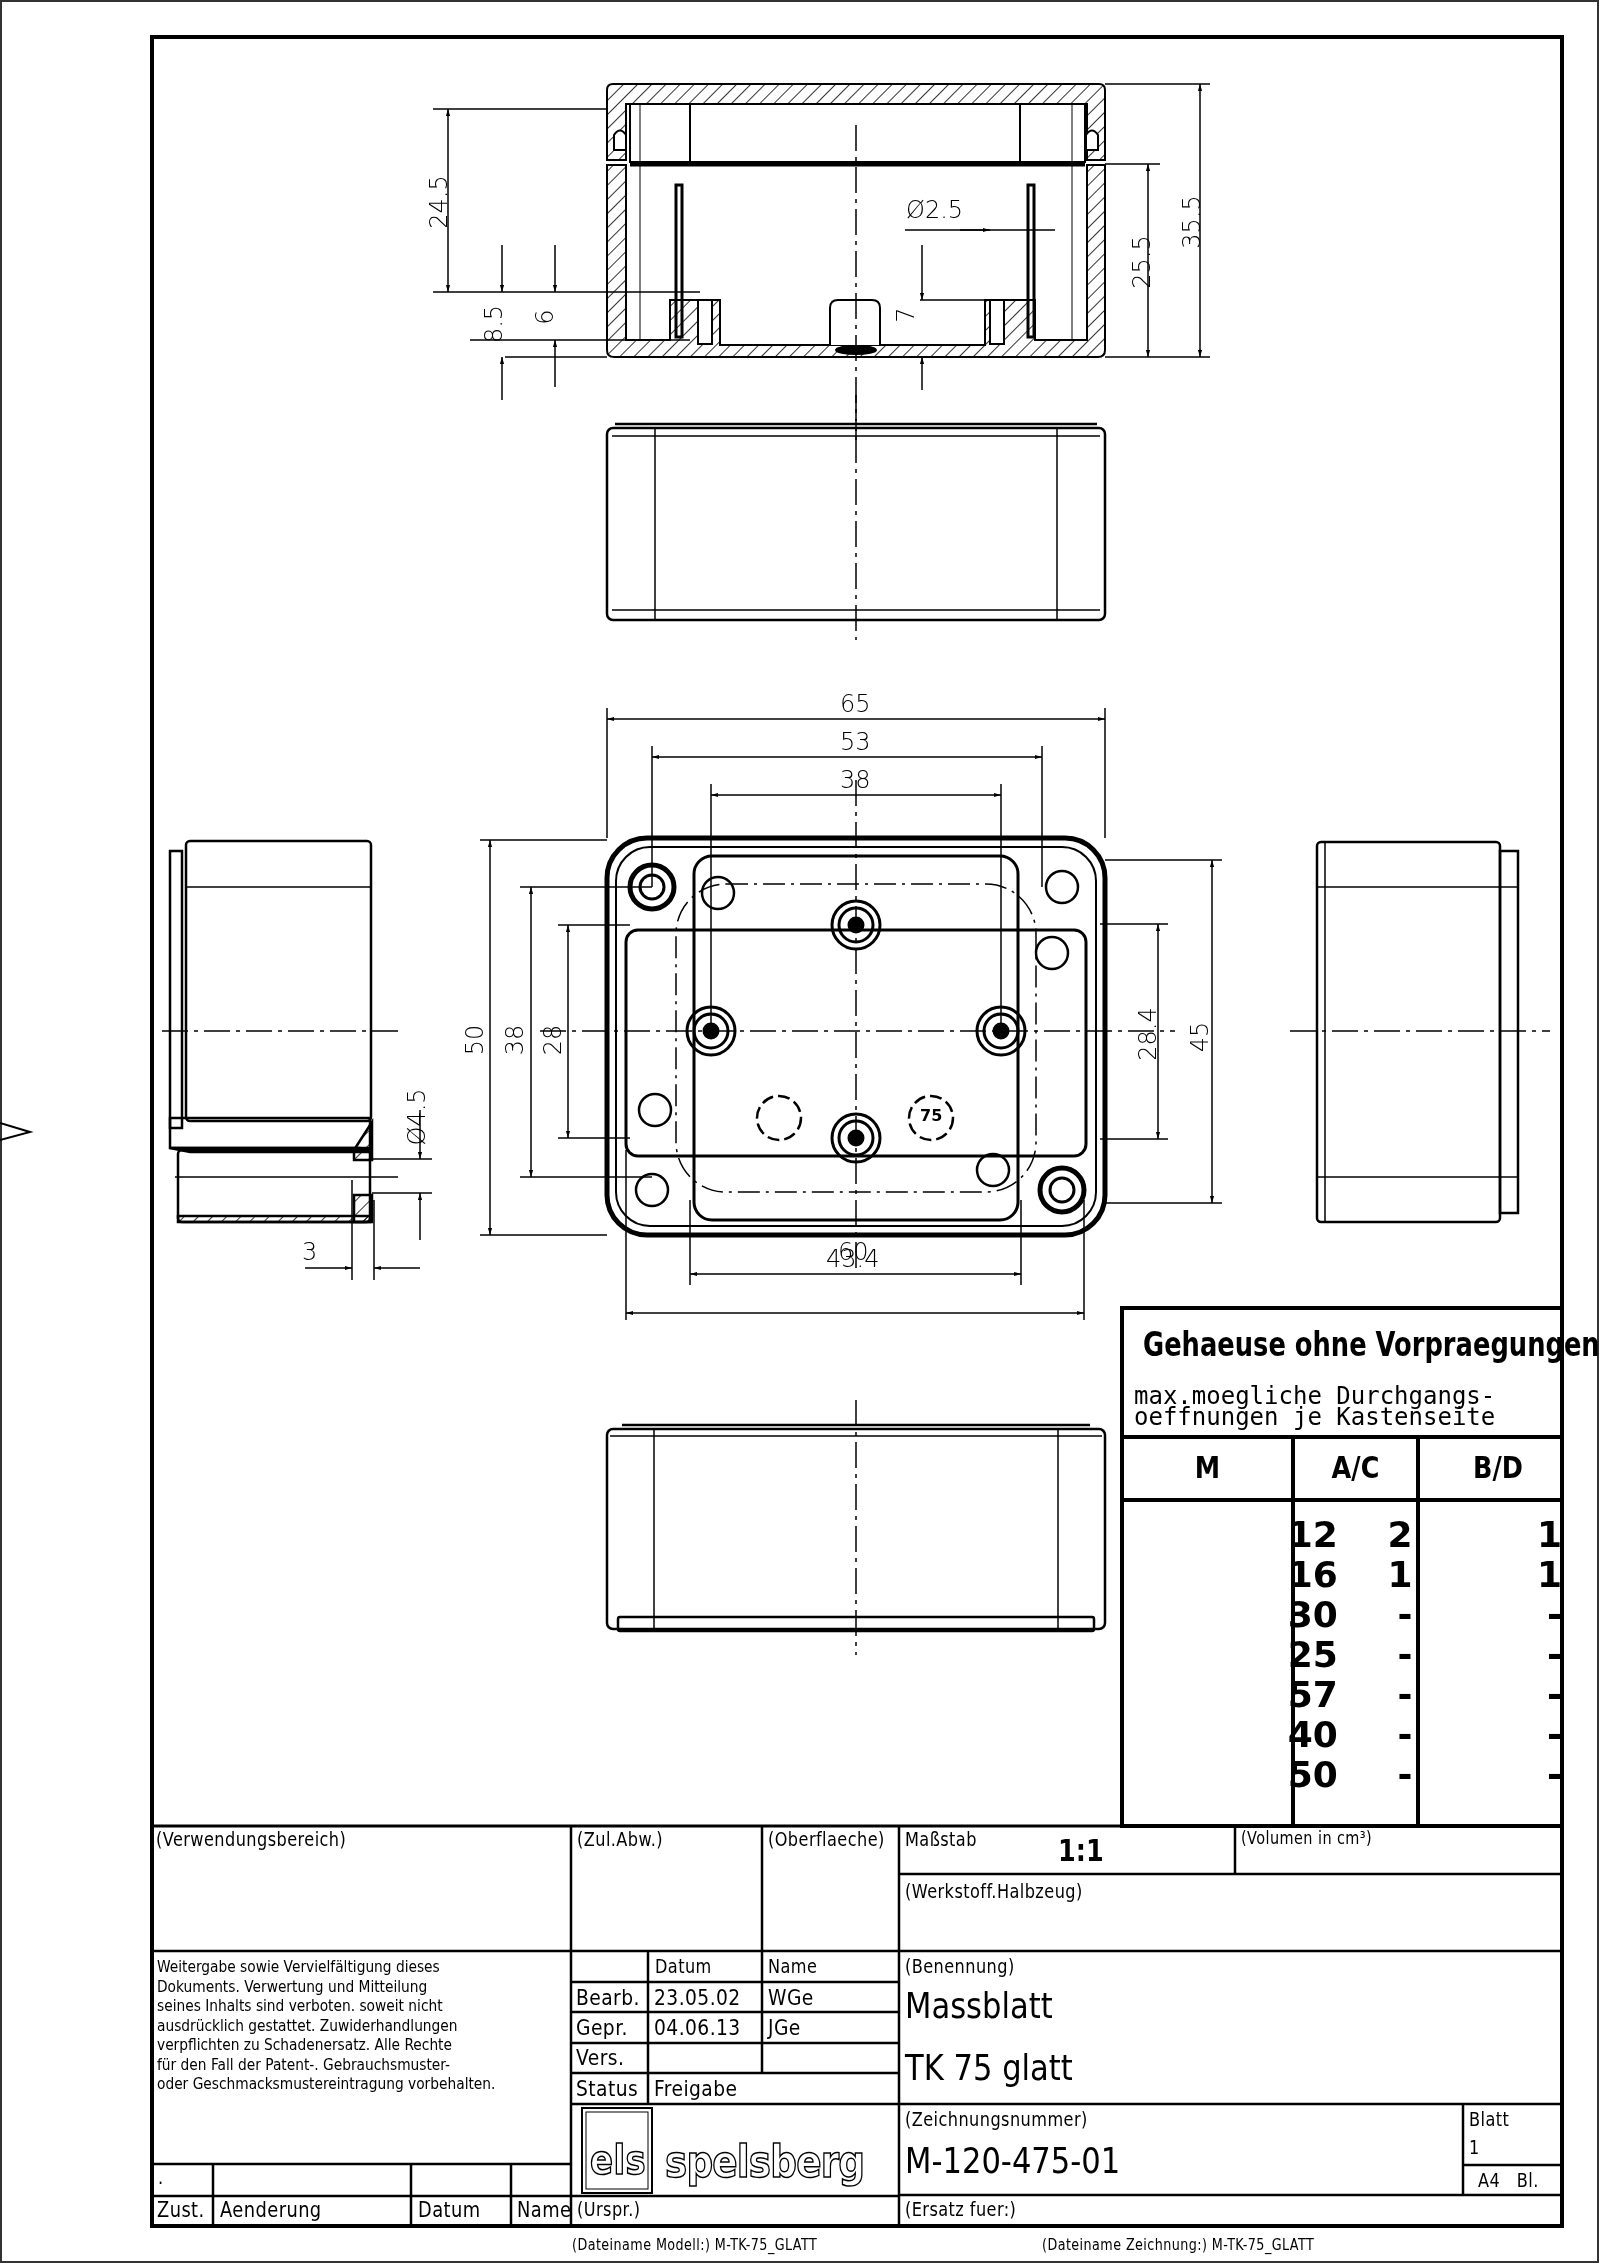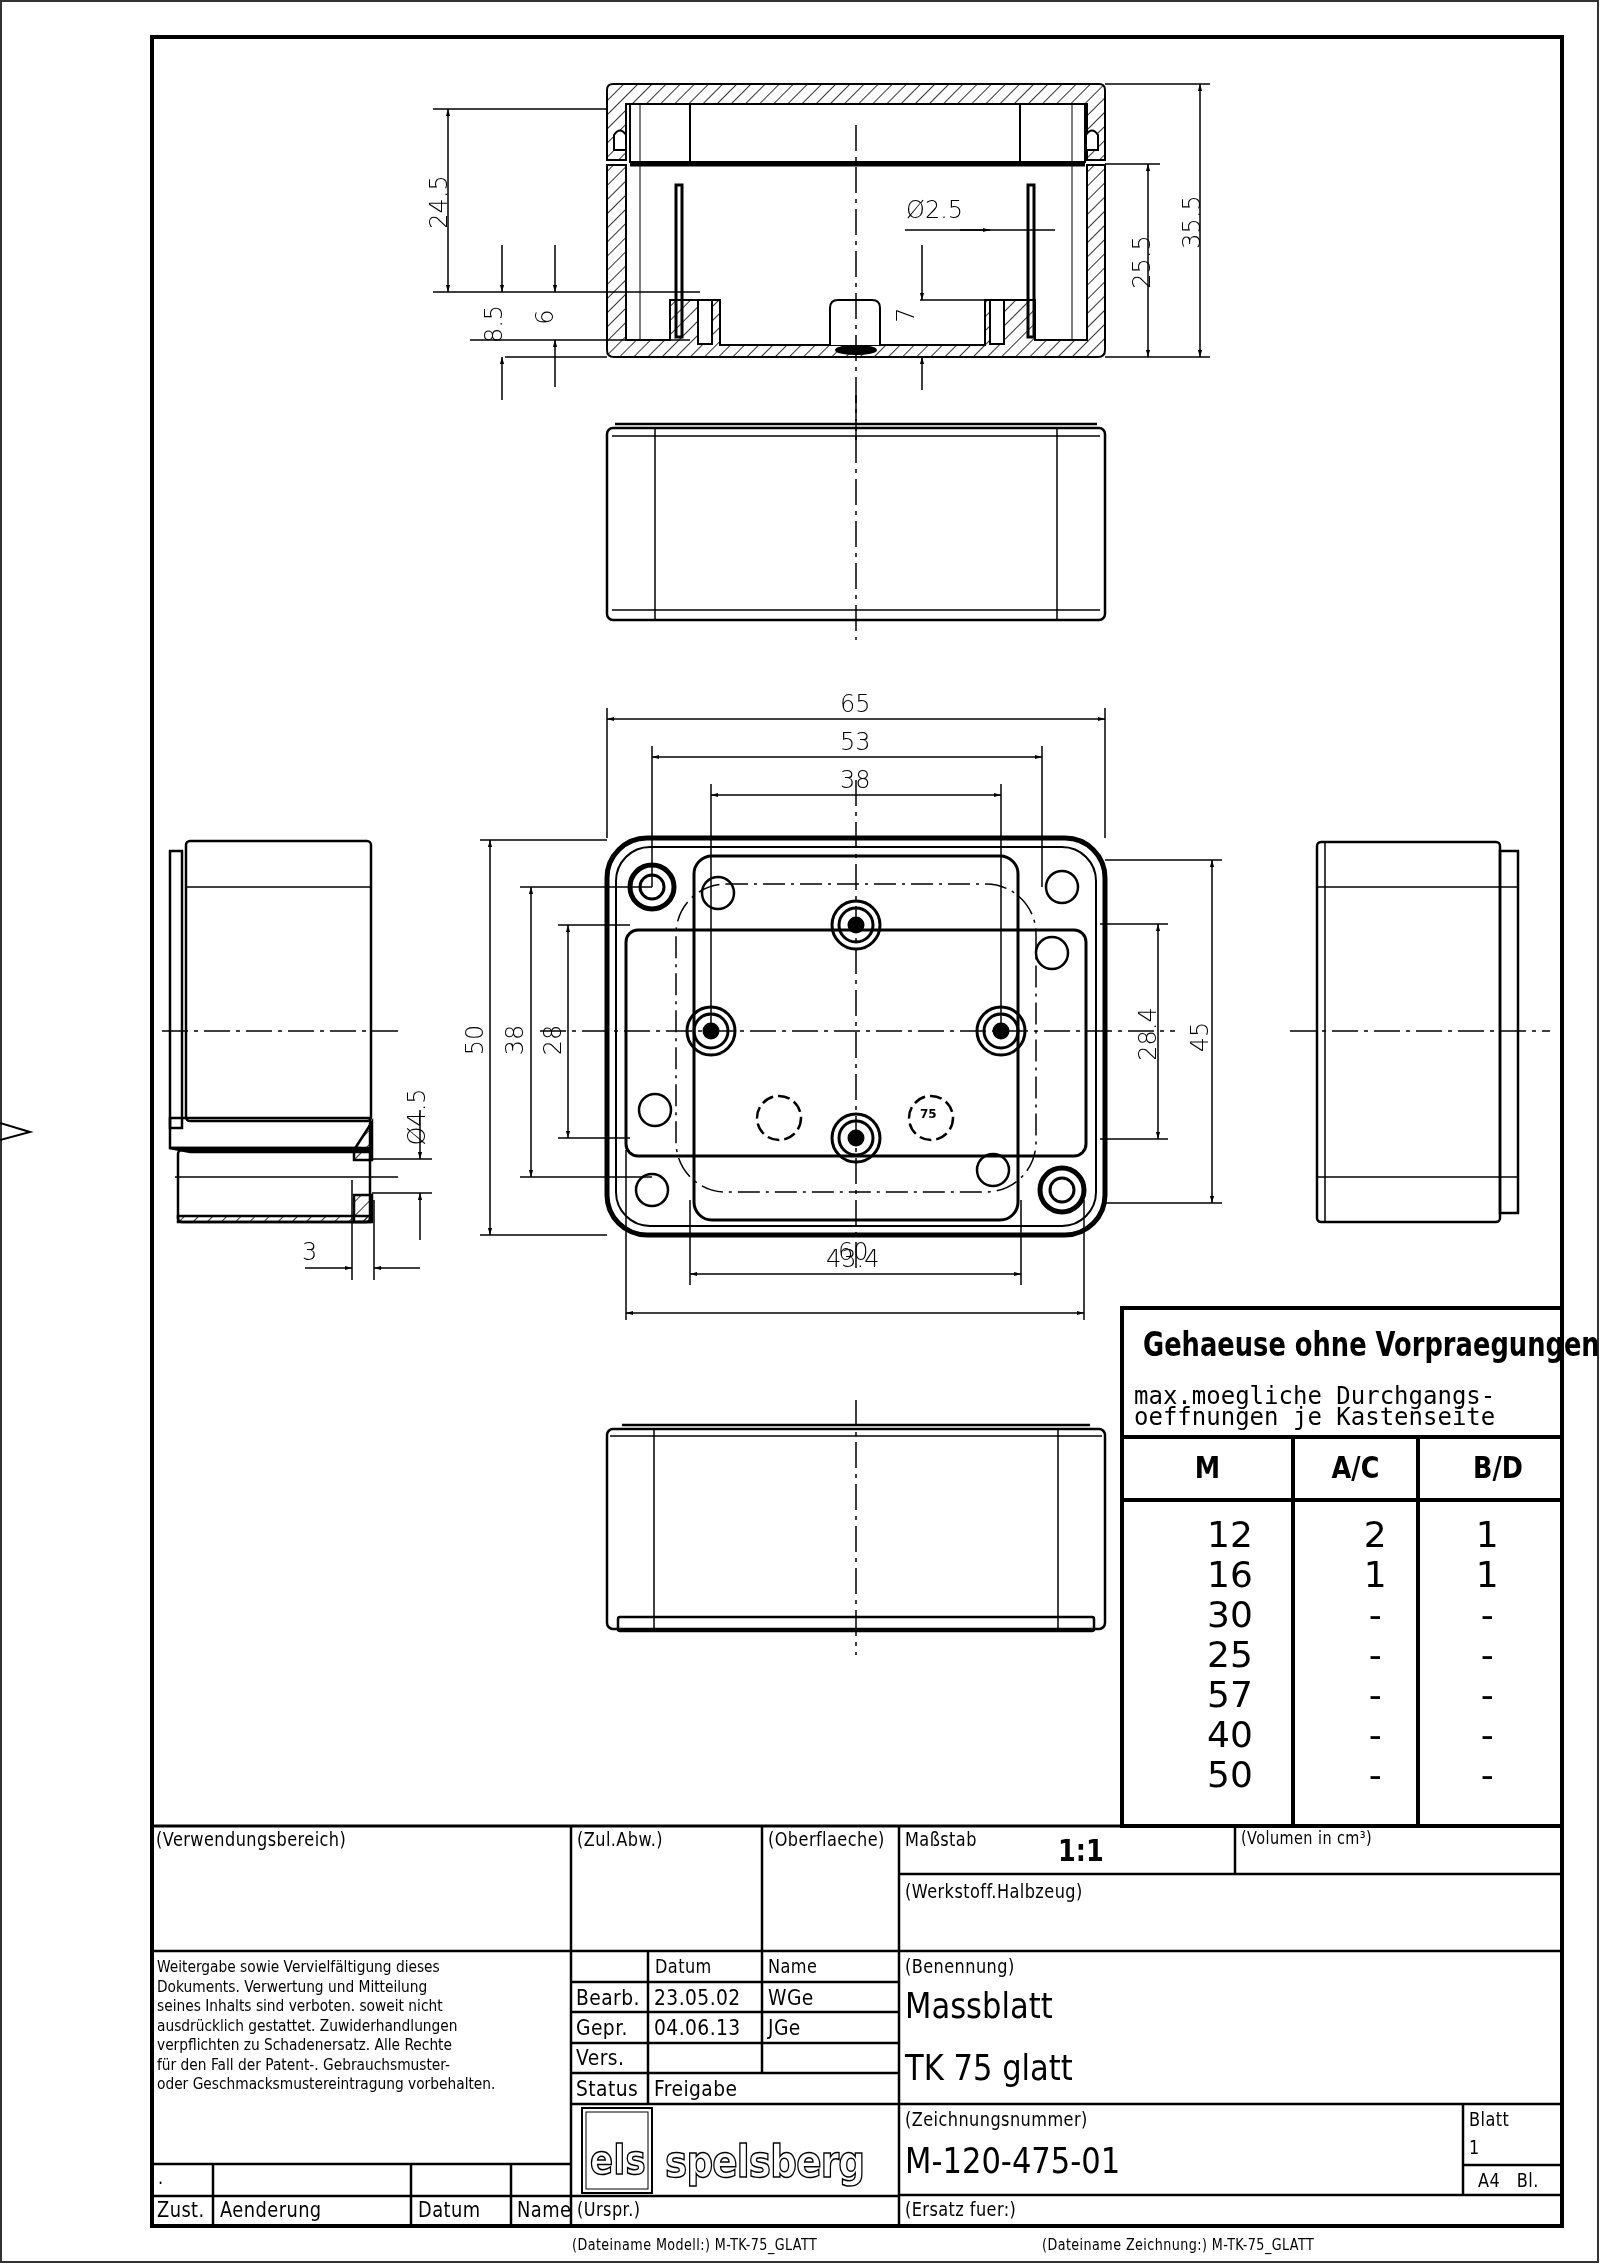--- a/index.html
+++ b/index.html
@@ -5,21 +5,21 @@
   html,body{margin:0;padding:0;background:#fff;}
   body{width:1600px;height:2264px;position:relative;overflow:hidden;font-family:"DejaVu Sans Mono","Liberation Mono",monospace;color:#000;}
   svg.drawing{position:absolute;left:0;top:0;}
   .t{position:absolute;white-space:nowrap;line-height:1;color:#000;}
   .lbl{font-family:"DejaVu Sans","Liberation Sans",sans-serif;font-size:19px;letter-spacing:0.5px;transform:scaleX(0.85);transform-origin:left top;}
   .dim{font-family:"DejaVu Sans","Liberation Sans",sans-serif;font-weight:200;font-size:24px;transform-origin:center center;}
   .vert{transform:rotate(-90deg);}
   .big{font-family:"DejaVu Sans","Liberation Sans",sans-serif;font-size:36px;transform:scaleX(0.85);transform-origin:left top;}
   .bold-h{font-family:"DejaVu Sans","Liberation Sans",sans-serif;font-weight:bold;font-size:33px;transform:scaleX(0.78);transform-origin:left top;}
   .note{font-family:"DejaVu Sans","Liberation Sans",sans-serif;font-size:16px;line-height:19.5px;transform:scaleX(0.86);transform-origin:left top;white-space:pre;}
-  .tbl-num{font-family:"DejaVu Sans","Liberation Sans",sans-serif;font-weight:400;font-size:36px;line-height:40px;text-align:center;}
+  .tbl-num{font-family:"DejaVu Sans","Liberation Sans",sans-serif;font-weight:700;font-size:36px;line-height:40px;text-align:right;}
   .sub{font-family:"DejaVu Sans Mono","Liberation Mono",monospace;font-size:24px;line-height:28px;}
 </style>
 </head>
 <body>
 
 <svg class="drawing" width="1600" height="2264" viewBox="0 0 1600 2264" xmlns="http://www.w3.org/2000/svg">
   <defs>
     <pattern id="hatch" patternUnits="userSpaceOnUse" width="10" height="10" patternTransform="rotate(45)">
       <line x1="0" y1="0" x2="0" y2="10" stroke="#000" stroke-width="1.6"></line>
     </pattern>
@@ -253,21 +253,21 @@
 <div class="t dim" style="left:840px;top:692px;">65</div>
 <div class="t dim" style="left:840px;top:730px;">53</div>
 <div class="t dim" style="left:840px;top:768px;">38</div>
 <div class="t dim vert" style="left:460px;top:1028px;">50</div>
 <div class="t dim vert" style="left:500px;top:1028px;">38</div>
 <div class="t dim vert" style="left:538px;top:1028px;">28</div>
 <div class="t dim vert" style="left:1121px;top:1022px;">28.4</div>
 <div class="t dim vert" style="left:1185px;top:1025px;">45</div>
 <div class="t dim" style="left:826px;top:1247px;">43.4</div>
 <div class="t dim" style="left:838px;top:1240px;">60</div>
-<div class="t" style="left:920px;top:1108px;font-family:'DejaVu Sans',sans-serif;font-weight:bold;font-size:12px;">75</div>
+<div class="t" style="left:920px;top:1108px;font-family:'DejaVu Sans',sans-serif;font-weight:bold;font-size:16px;">75</div>
 
 <div class="t dim vert" style="left:388px;top:1105px;">Ø4.5</div>
 <div class="t dim" style="left:302px;top:1240px;">3</div>
 
 <div class="t bold-h" style="left:1143px;top:1328px;">Gehaeuse ohne Vorpraegungen</div>
 <div class="t sub" style="left:1134px;top:1376px;margin-top:6px;">max.moegliche Durchgangs-</div>
 <div class="t sub" style="left:1134px;top:1403px;">oeffnungen je Kastenseite</div>
 <div class="t" style="left:1122px;width:171px;top:1453px;text-align:center;font-family:'DejaVu Sans',sans-serif;font-weight:bold;font-size:30px;transform:scaleX(0.85);">M</div>
 <div class="t" style="left:1293px;width:125px;top:1453px;text-align:center;font-family:'DejaVu Sans',sans-serif;font-weight:bold;font-size:30px;transform:scaleX(0.85);">A/C</div>
 <div class="t" style="left:1418px;width:160px;top:1453px;text-align:center;font-family:'DejaVu Sans',sans-serif;font-weight:bold;font-size:30px;transform:scaleX(0.85);">B/D</div>

